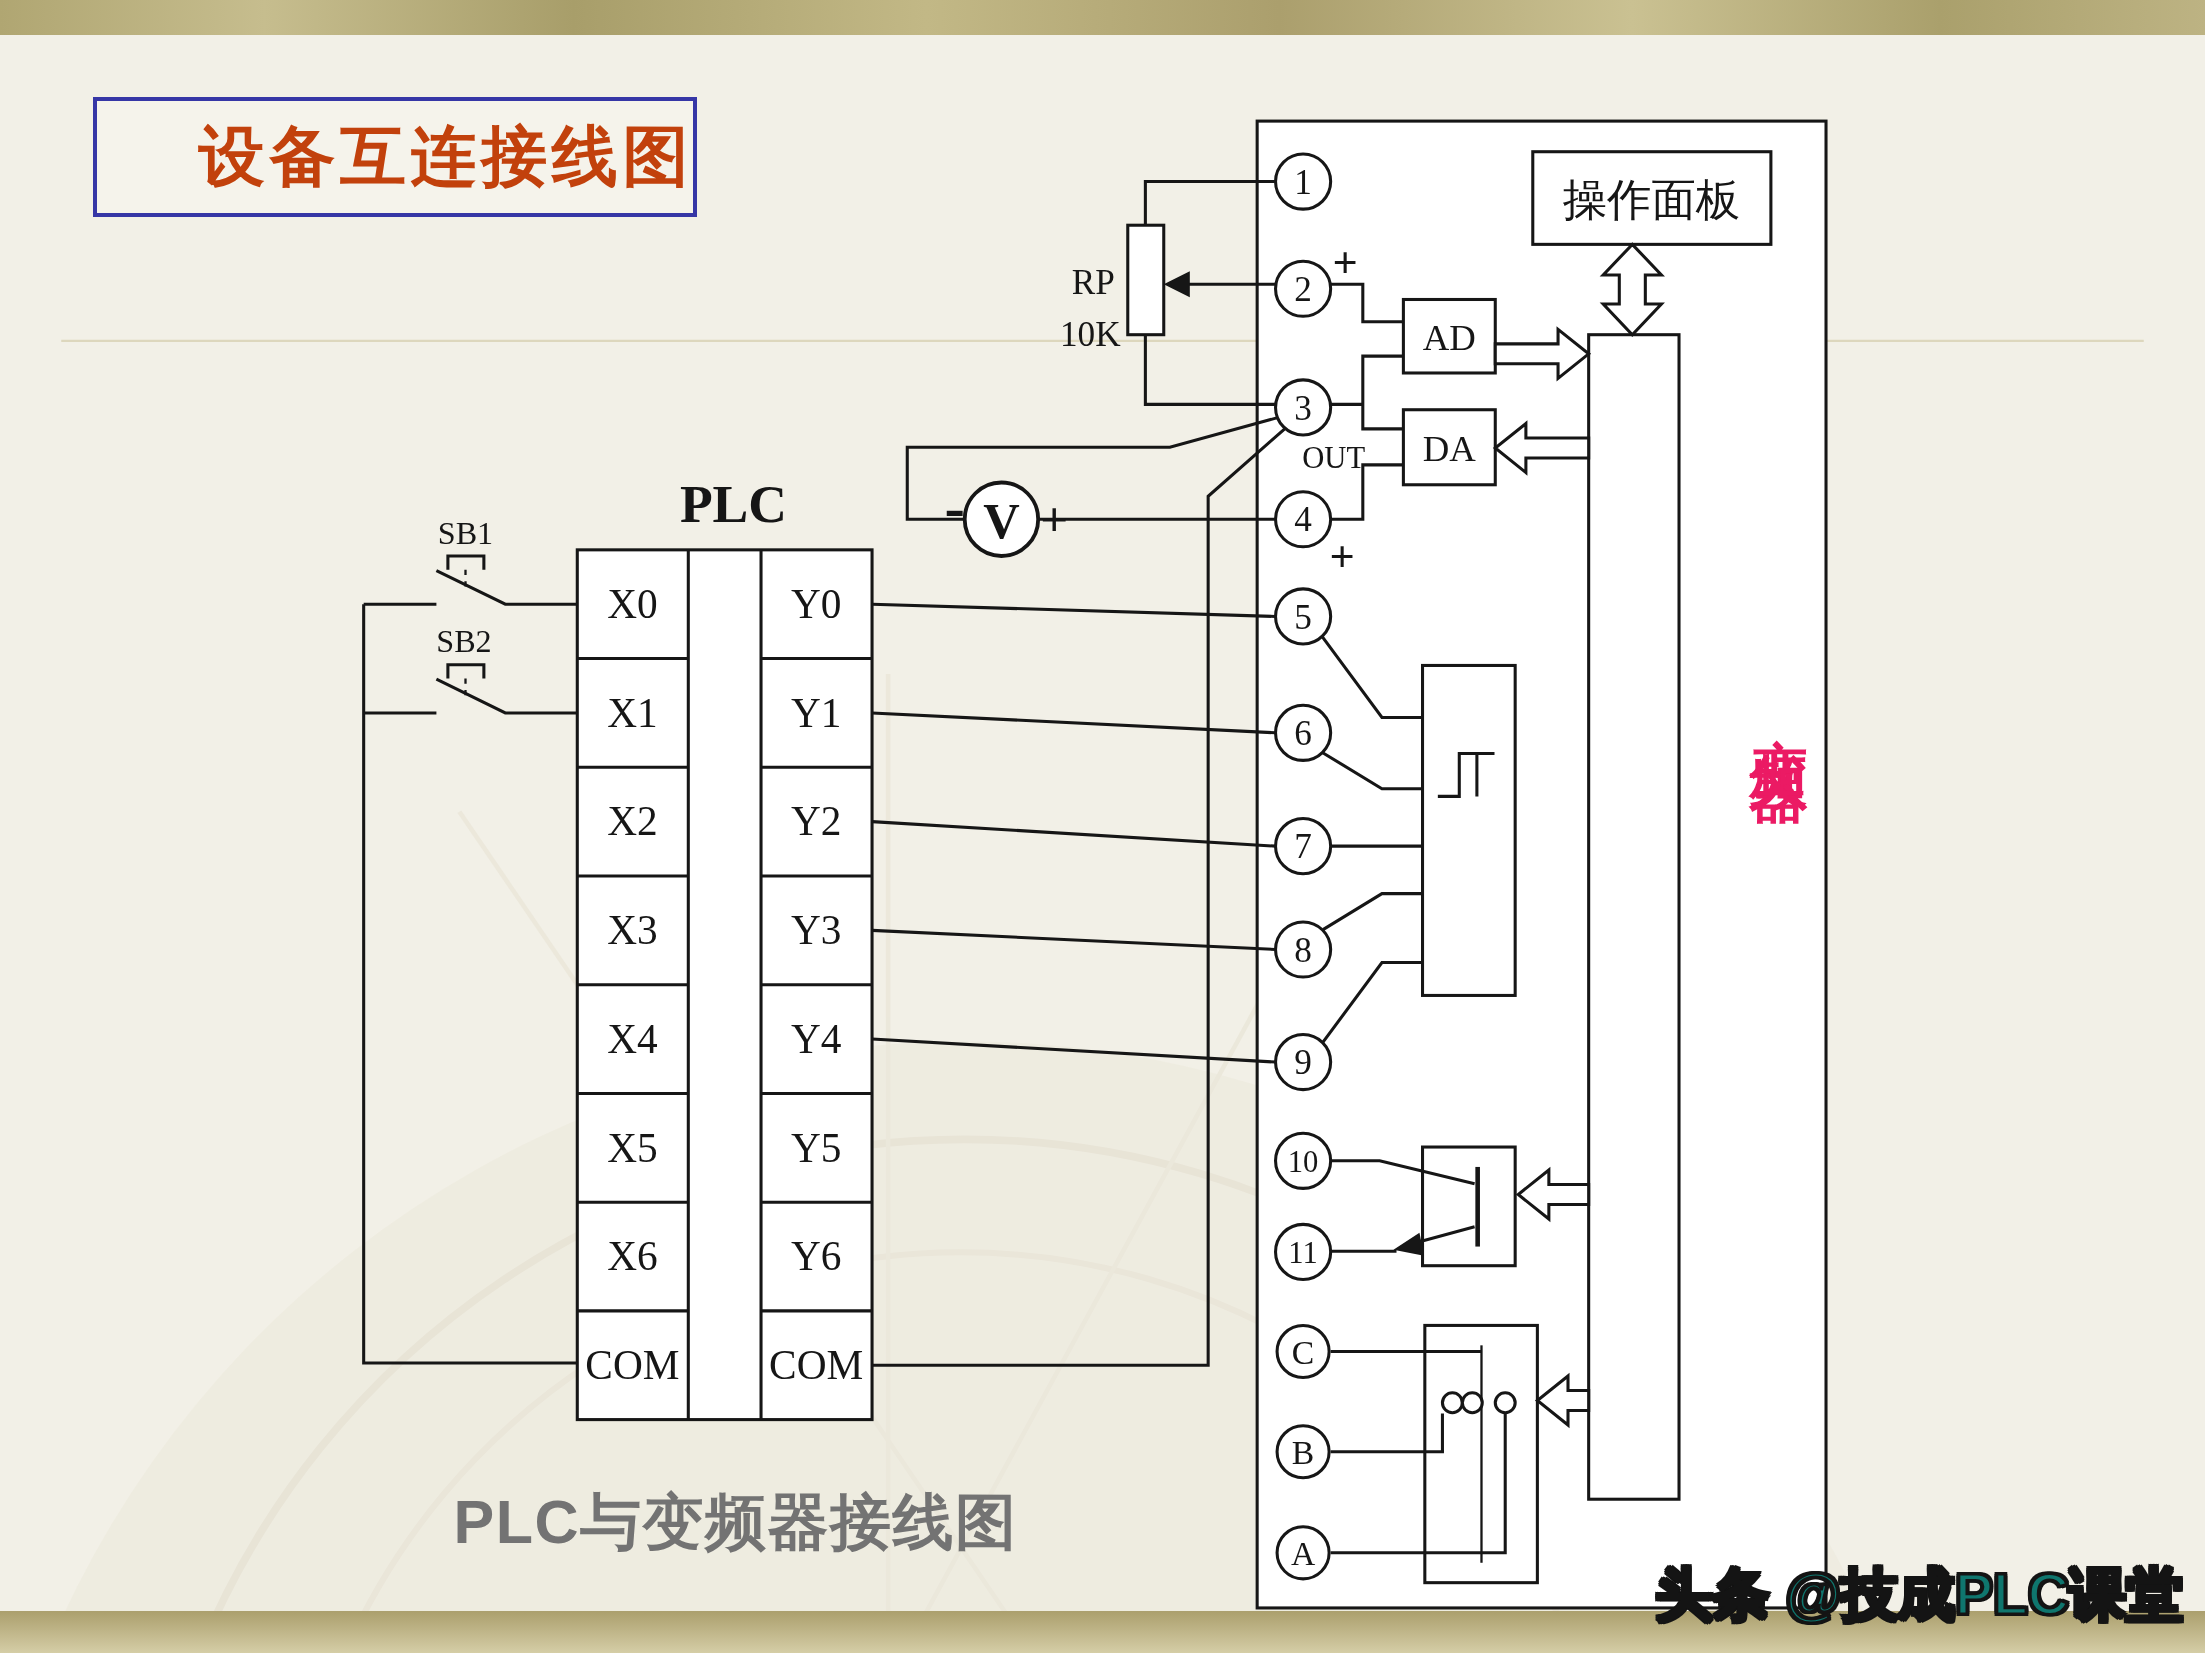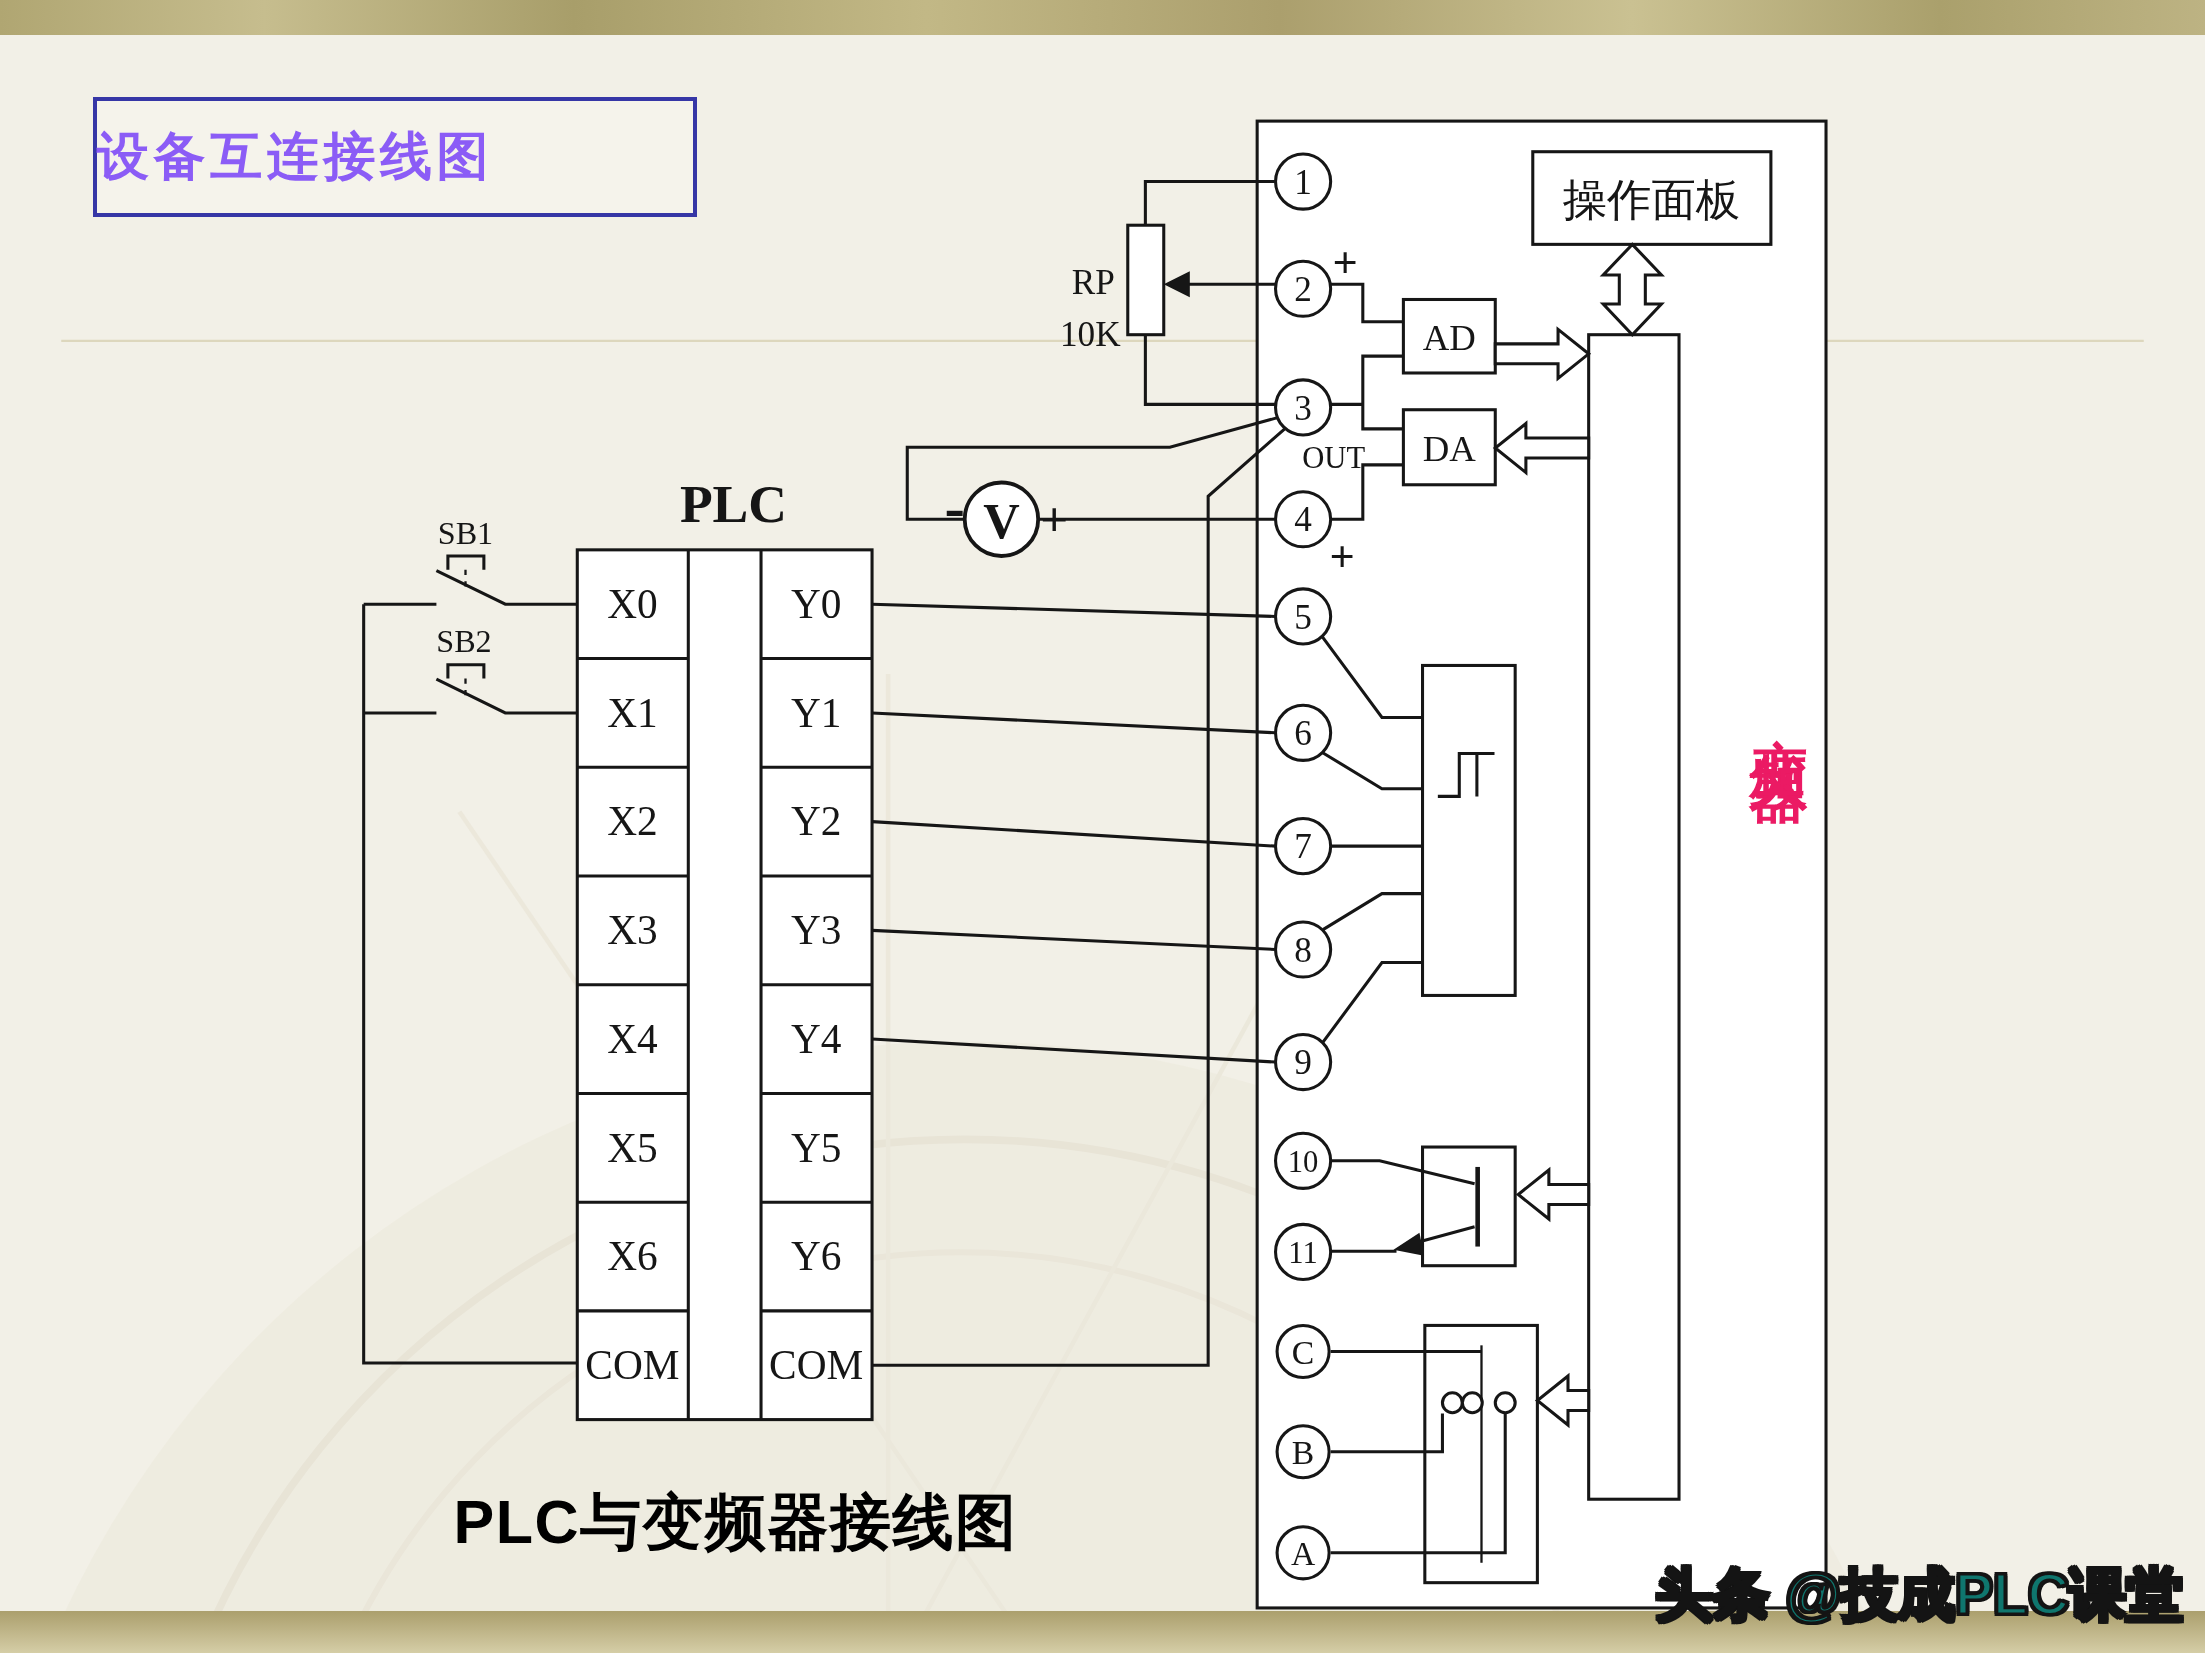--- a/index.html
+++ b/index.html
@@ -6,26 +6,26 @@
   .slide{position:relative;width:2205px;height:1654px;background:#f2f0e7;overflow:hidden;
          font-family:"Liberation Serif",serif;}
   .bar{position:absolute;left:0;width:2205px;
        background:linear-gradient(90deg,#b0a672,#c6bd8e 12%,#a89e6a 26%,#c2b886 42%,#ab9f6d 58%,#cac192 74%,#aaa06c 88%,#bdb383);}
   .bar.top{top:0;height:35px;}
   .bar.bottom{top:1611px;height:43px;background:linear-gradient(180deg,#ab9f6d,#c9c096 70%,#d6cfa8);}
   svg{position:absolute;left:0;top:0;}
   .st{font-family:"Liberation Serif",serif;fill:#161616;}
   .lbl{position:absolute;}
   .title-box{left:93px;top:97px;width:596px;height:112px;border:4.6px solid #3636a6;
-             background:rgba(246,244,236,.65);display:flex;align-items:center;justify-content:flex-start;
-             font-weight:bold;font-size:52px;letter-spacing:4.6px;color:#8b5cf6;}
+             background:rgba(246,244,236,.65);display:flex;align-items:center;justify-content:flex-end;
+             font-weight:bold;font-size:66px;letter-spacing:4.6px;color:#c2410c;}
   .inv-label{left:1747px;top:691px;width:70px;height:260px;writing-mode:vertical-rl;text-orientation:upright;
              font-weight:bold;font-size:58px;letter-spacing:15.3px;color:#eb1a64;}
   .caption{left:368px;top:1482px;width:735px;text-align:center;font-family:"Liberation Sans",sans-serif;
-           font-weight:bold;font-size:61px;letter-spacing:1.5px;color:#000000;}
+           font-weight:bold;font-size:61px;letter-spacing:1.5px;color:#737373;}
   .watermark{left:1593px;top:1557px;width:590px;text-align:right;font-family:"Liberation Sans",sans-serif;
              font-weight:bold;font-size:57px;color:#0f766e;-webkit-text-stroke:3.1px #141414;
              text-shadow:2.3px 0 0 #141414,-2.3px 0 0 #141414,0 2.3px 0 #141414,0 -2.3px 0 #141414,
                          2.3px 2.3px 0 #141414,-2.3px -2.3px 0 #141414,2.3px -2.3px 0 #141414,-2.3px 2.3px 0 #141414;}
 </style>
 </head>
 <body>
 
 <div class="slide">
 

